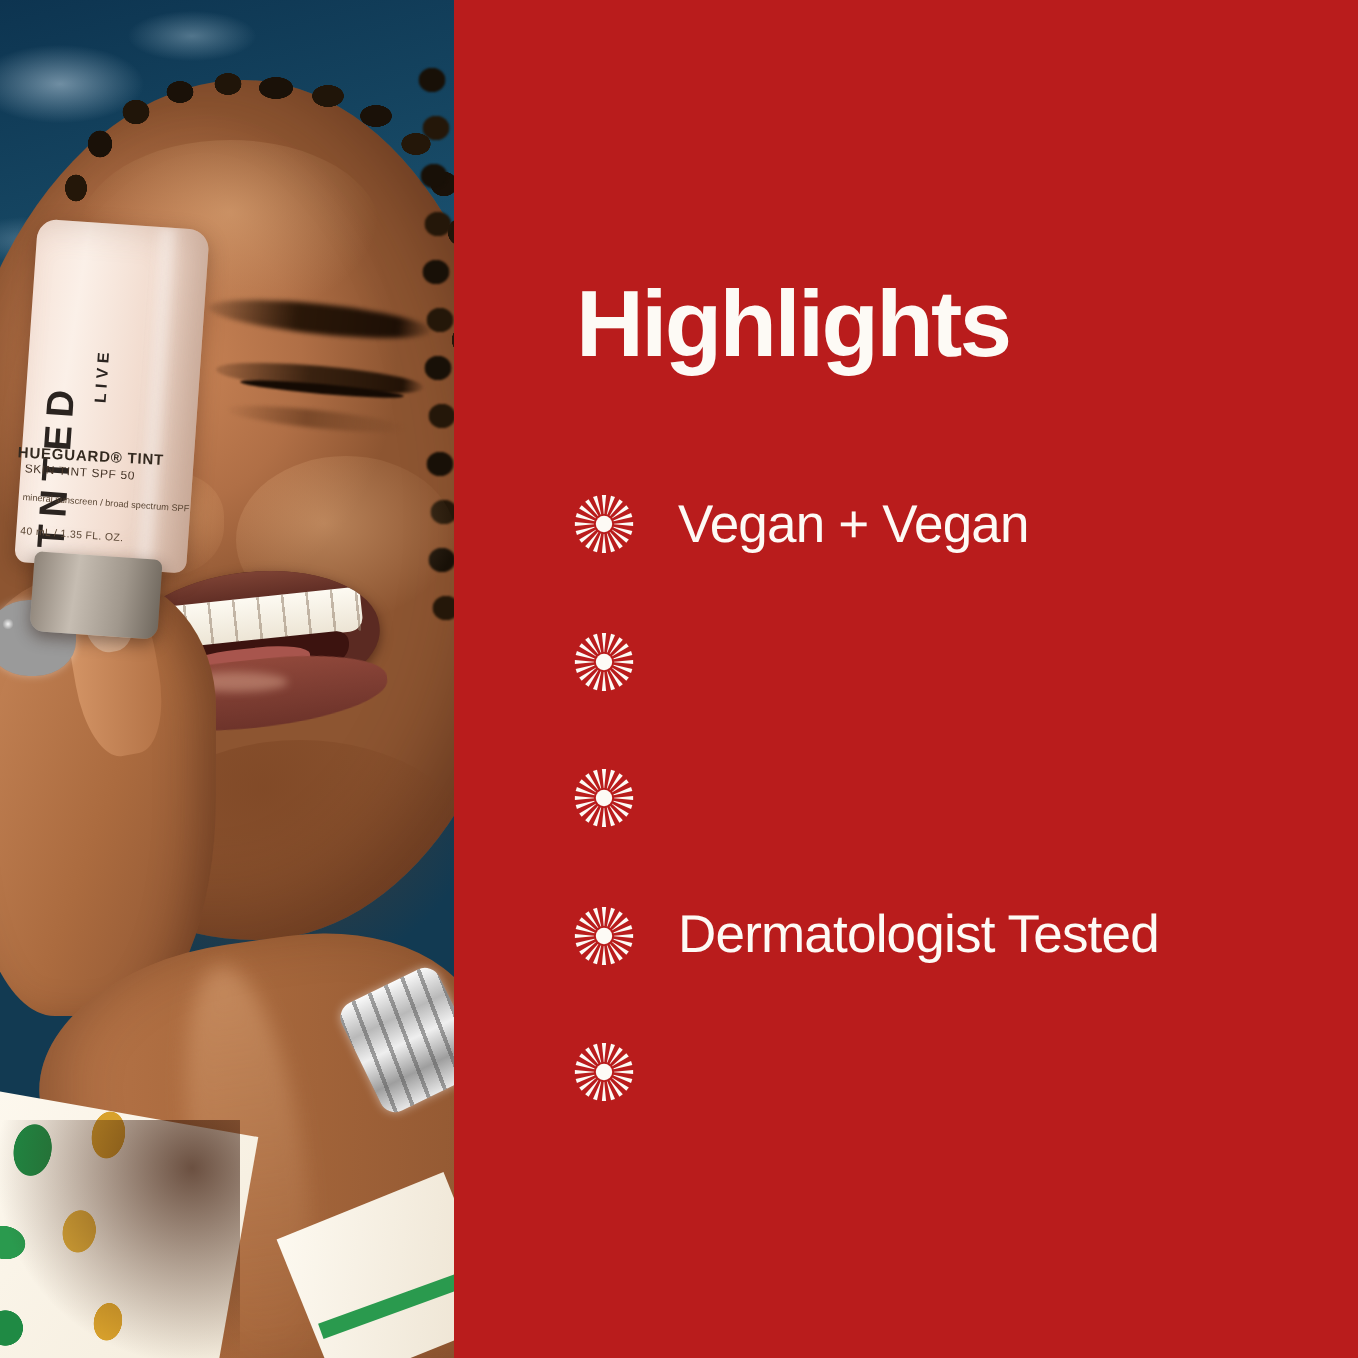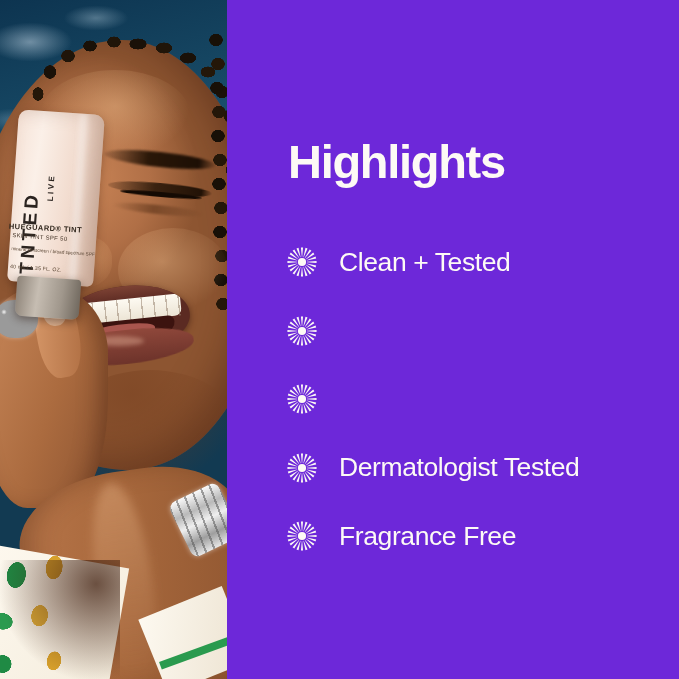--- a/index.html
+++ b/index.html
@@ -432,21 +432,21 @@
     background: linear-gradient(90deg, rgba(255,255,255,0.0), rgba(255,255,255,0.45), rgba(255,255,255,0));
     filter: blur(2px);
   }
 
   
   #info-panel {
     position: absolute;
     left: 227px; top: 0;
     width: 452px;
     height: 679px;
-    background: #6d28d9;
+    background: #b91c1c;
   }
   #panel-title {
     position: absolute;
     left: 61px;
     top: 138px;
     color: #fdfaf5;
     font-size: 47px;
     font-weight: 700;
     letter-spacing: -1.3px;
     line-height: 1;
@@ -556,21 +556,21 @@
               <polygon points="10.87,12.18 2.60,7.29 3.84,5.59 11.04,11.94" fill="#FDFAF5"></polygon>
               <polygon points="11.94,11.04 5.59,3.84 7.29,2.60 12.18,10.87" fill="#FDFAF5"></polygon>
               <polygon points="13.31,10.29 9.50,1.48 11.50,0.83 13.60,10.20" fill="#FDFAF5"></polygon>
               <polygon points="14.85,10.00 13.95,0.44 16.05,0.44 15.15,10.00" fill="#FDFAF5"></polygon>
               <polygon points="16.40,10.20 18.50,0.83 20.50,1.48 16.69,10.29" fill="#FDFAF5"></polygon>
               <polygon points="17.82,10.87 22.71,2.60 24.41,3.84 18.06,11.04" fill="#FDFAF5"></polygon>
               <polygon points="18.96,11.94 26.16,5.59 27.40,7.29 19.13,12.18" fill="#FDFAF5"></polygon>
               <polygon points="19.71,13.31 28.52,9.50 29.17,11.50 19.80,13.60" fill="#FDFAF5"></polygon>
               <circle cx="15" cy="15" r="4.1" fill="#FDFAF5"></circle>
             </svg></span>
-          <span class="hl-label">Clean + Tested</span>
+          <span class="hl-label">Vegan + Vegan</span>
         </div>
         <div class="hl-item">
           <span class="hl-icon"><svg viewBox="0 0 30 30" width="30" height="30">
               <polygon points="20.00,14.85 29.56,13.95 29.56,16.05 20.00,15.15" fill="#FDFAF5"></polygon>
               <polygon points="19.80,16.40 29.17,18.50 28.52,20.50 19.71,16.69" fill="#FDFAF5"></polygon>
               <polygon points="19.13,17.82 27.40,22.71 26.16,24.41 18.96,18.06" fill="#FDFAF5"></polygon>
               <polygon points="18.06,18.96 24.41,26.16 22.71,27.40 17.82,19.13" fill="#FDFAF5"></polygon>
               <polygon points="16.69,19.71 20.50,28.52 18.50,29.17 16.40,19.80" fill="#FDFAF5"></polygon>
               <polygon points="15.15,20.00 16.05,29.56 13.95,29.56 14.85,20.00" fill="#FDFAF5"></polygon>
               <polygon points="13.60,19.80 11.50,29.17 9.50,28.52 13.31,19.71" fill="#FDFAF5"></polygon>
@@ -658,18 +658,17 @@
               <polygon points="10.87,12.18 2.60,7.29 3.84,5.59 11.04,11.94" fill="#FDFAF5"></polygon>
               <polygon points="11.94,11.04 5.59,3.84 7.29,2.60 12.18,10.87" fill="#FDFAF5"></polygon>
               <polygon points="13.31,10.29 9.50,1.48 11.50,0.83 13.60,10.20" fill="#FDFAF5"></polygon>
               <polygon points="14.85,10.00 13.95,0.44 16.05,0.44 15.15,10.00" fill="#FDFAF5"></polygon>
               <polygon points="16.40,10.20 18.50,0.83 20.50,1.48 16.69,10.29" fill="#FDFAF5"></polygon>
               <polygon points="17.82,10.87 22.71,2.60 24.41,3.84 18.06,11.04" fill="#FDFAF5"></polygon>
               <polygon points="18.96,11.94 26.16,5.59 27.40,7.29 19.13,12.18" fill="#FDFAF5"></polygon>
               <polygon points="19.71,13.31 28.52,9.50 29.17,11.50 19.80,13.60" fill="#FDFAF5"></polygon>
               <circle cx="15" cy="15" r="4.1" fill="#FDFAF5"></circle>
             </svg></span>
-          <span class="hl-label">Fragrance Free</span>
         </div>
       </div>
   </div>
 
 </div>
 
 </body></html>

